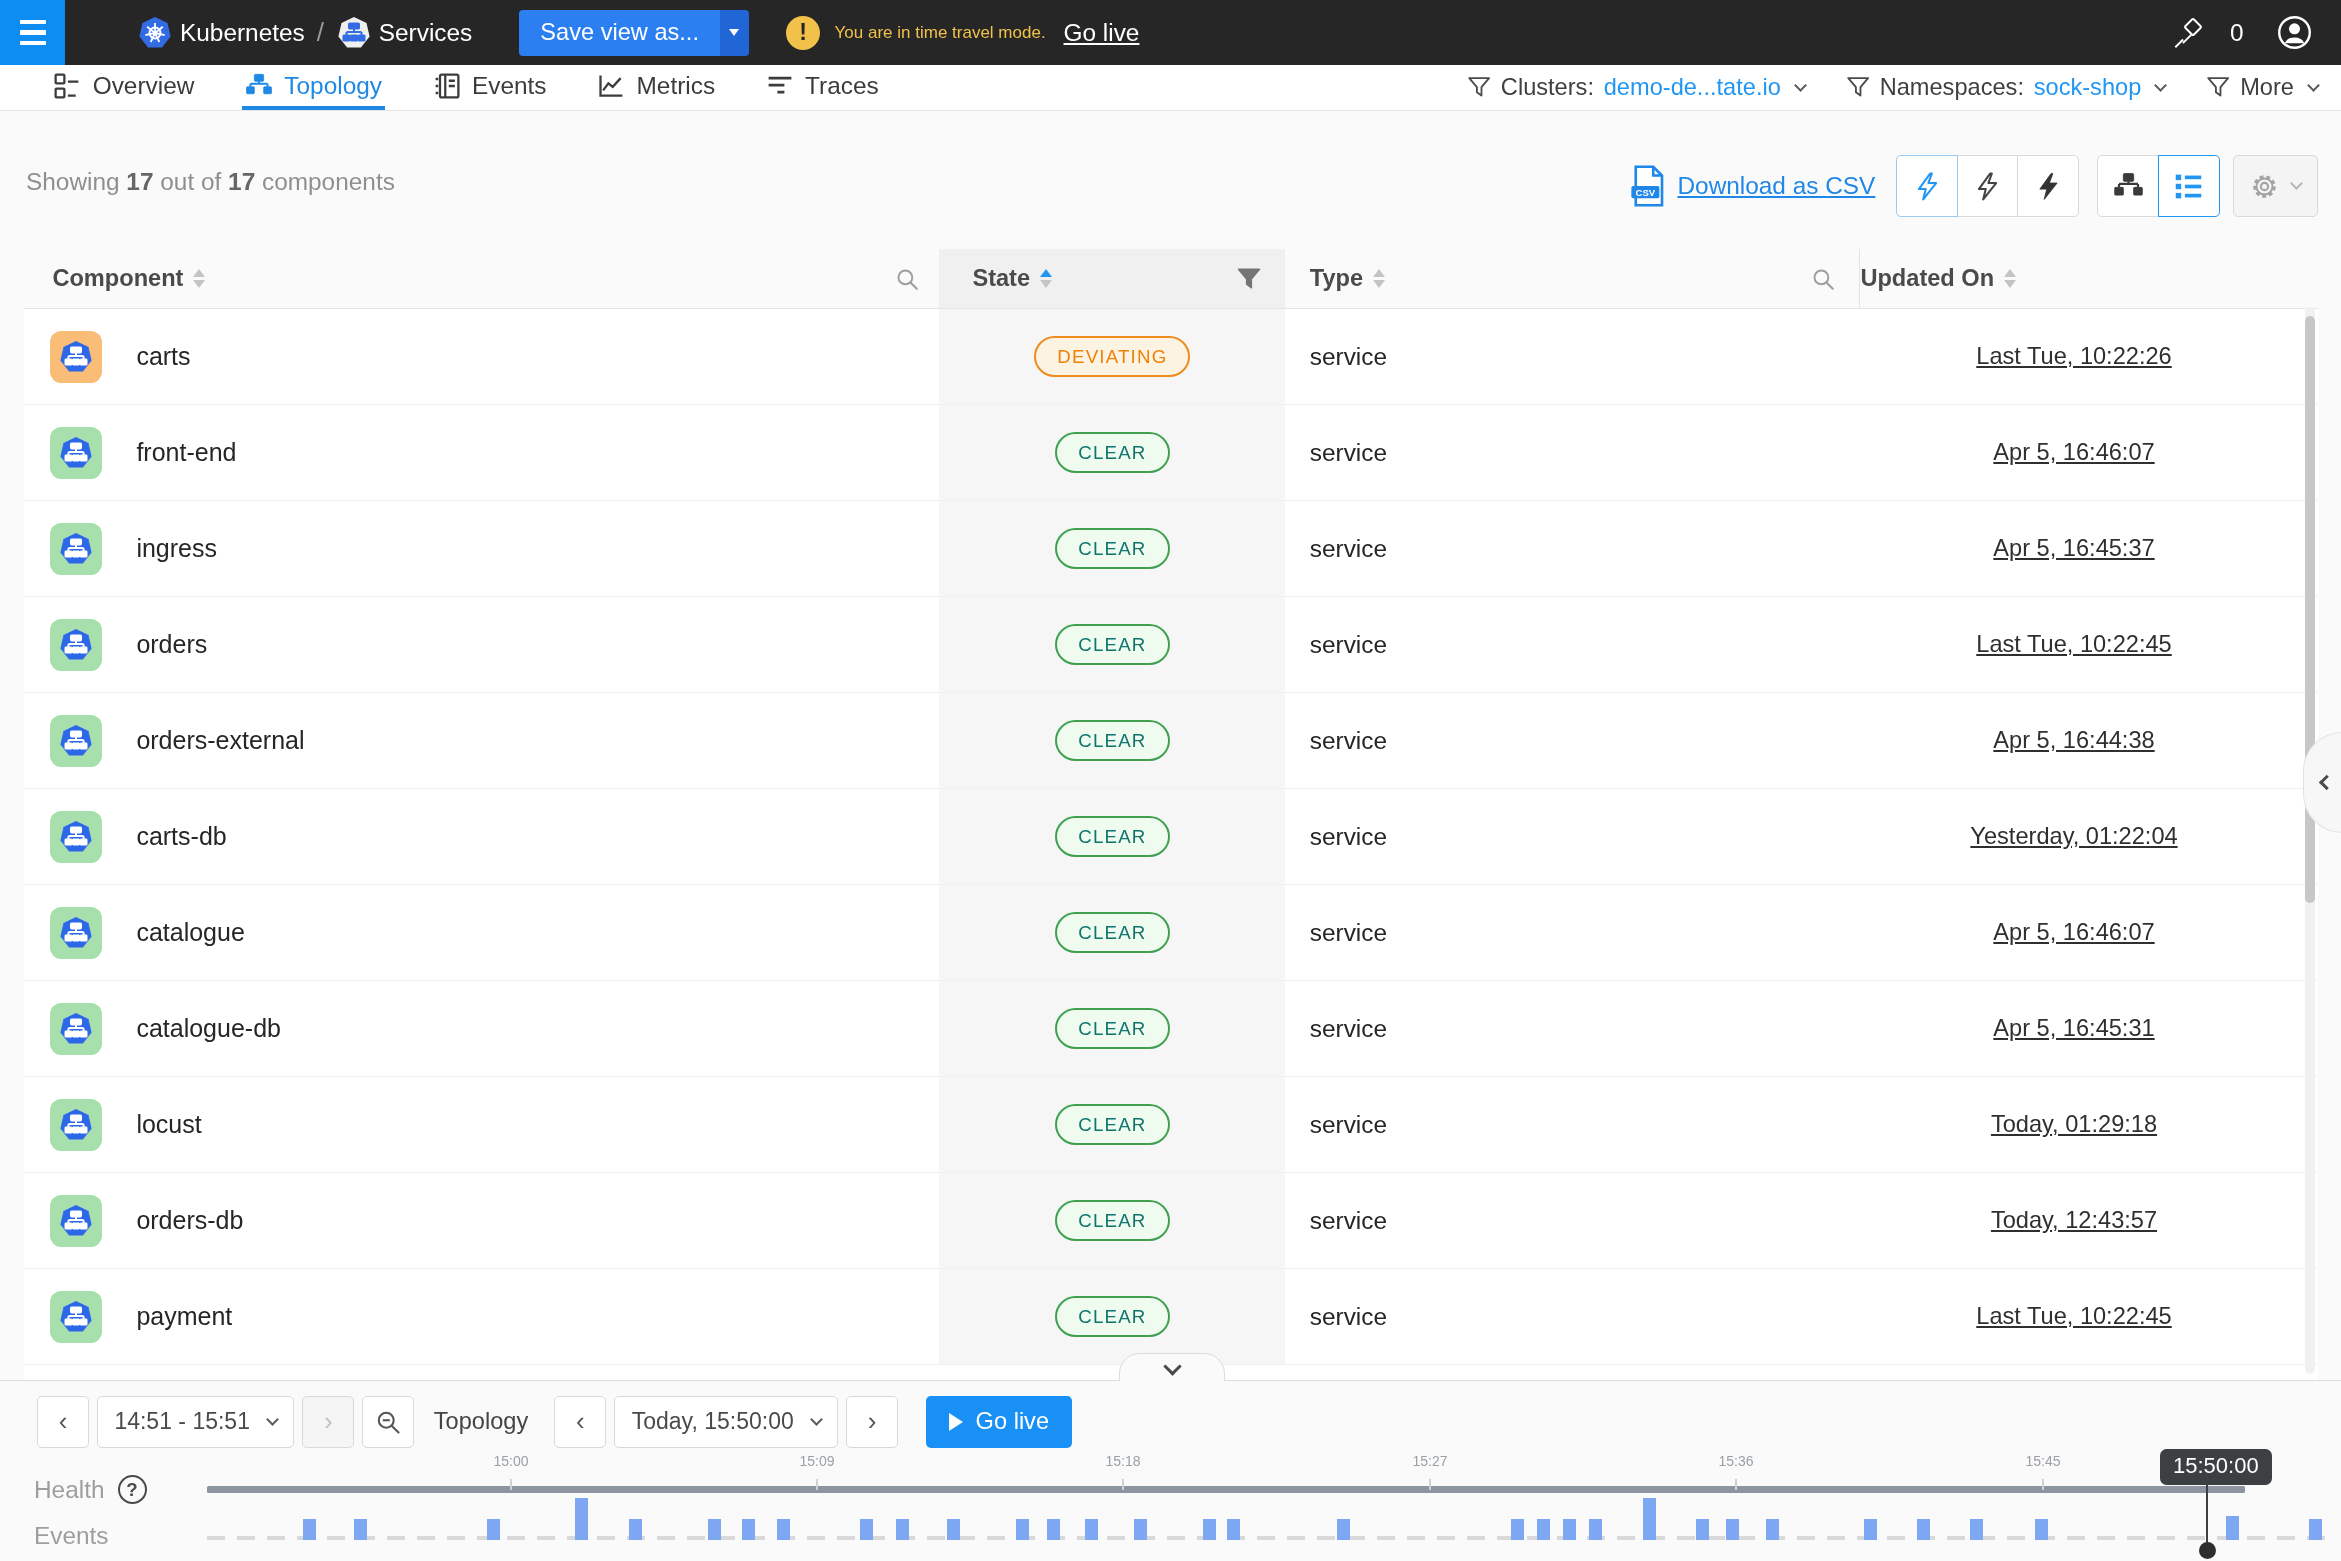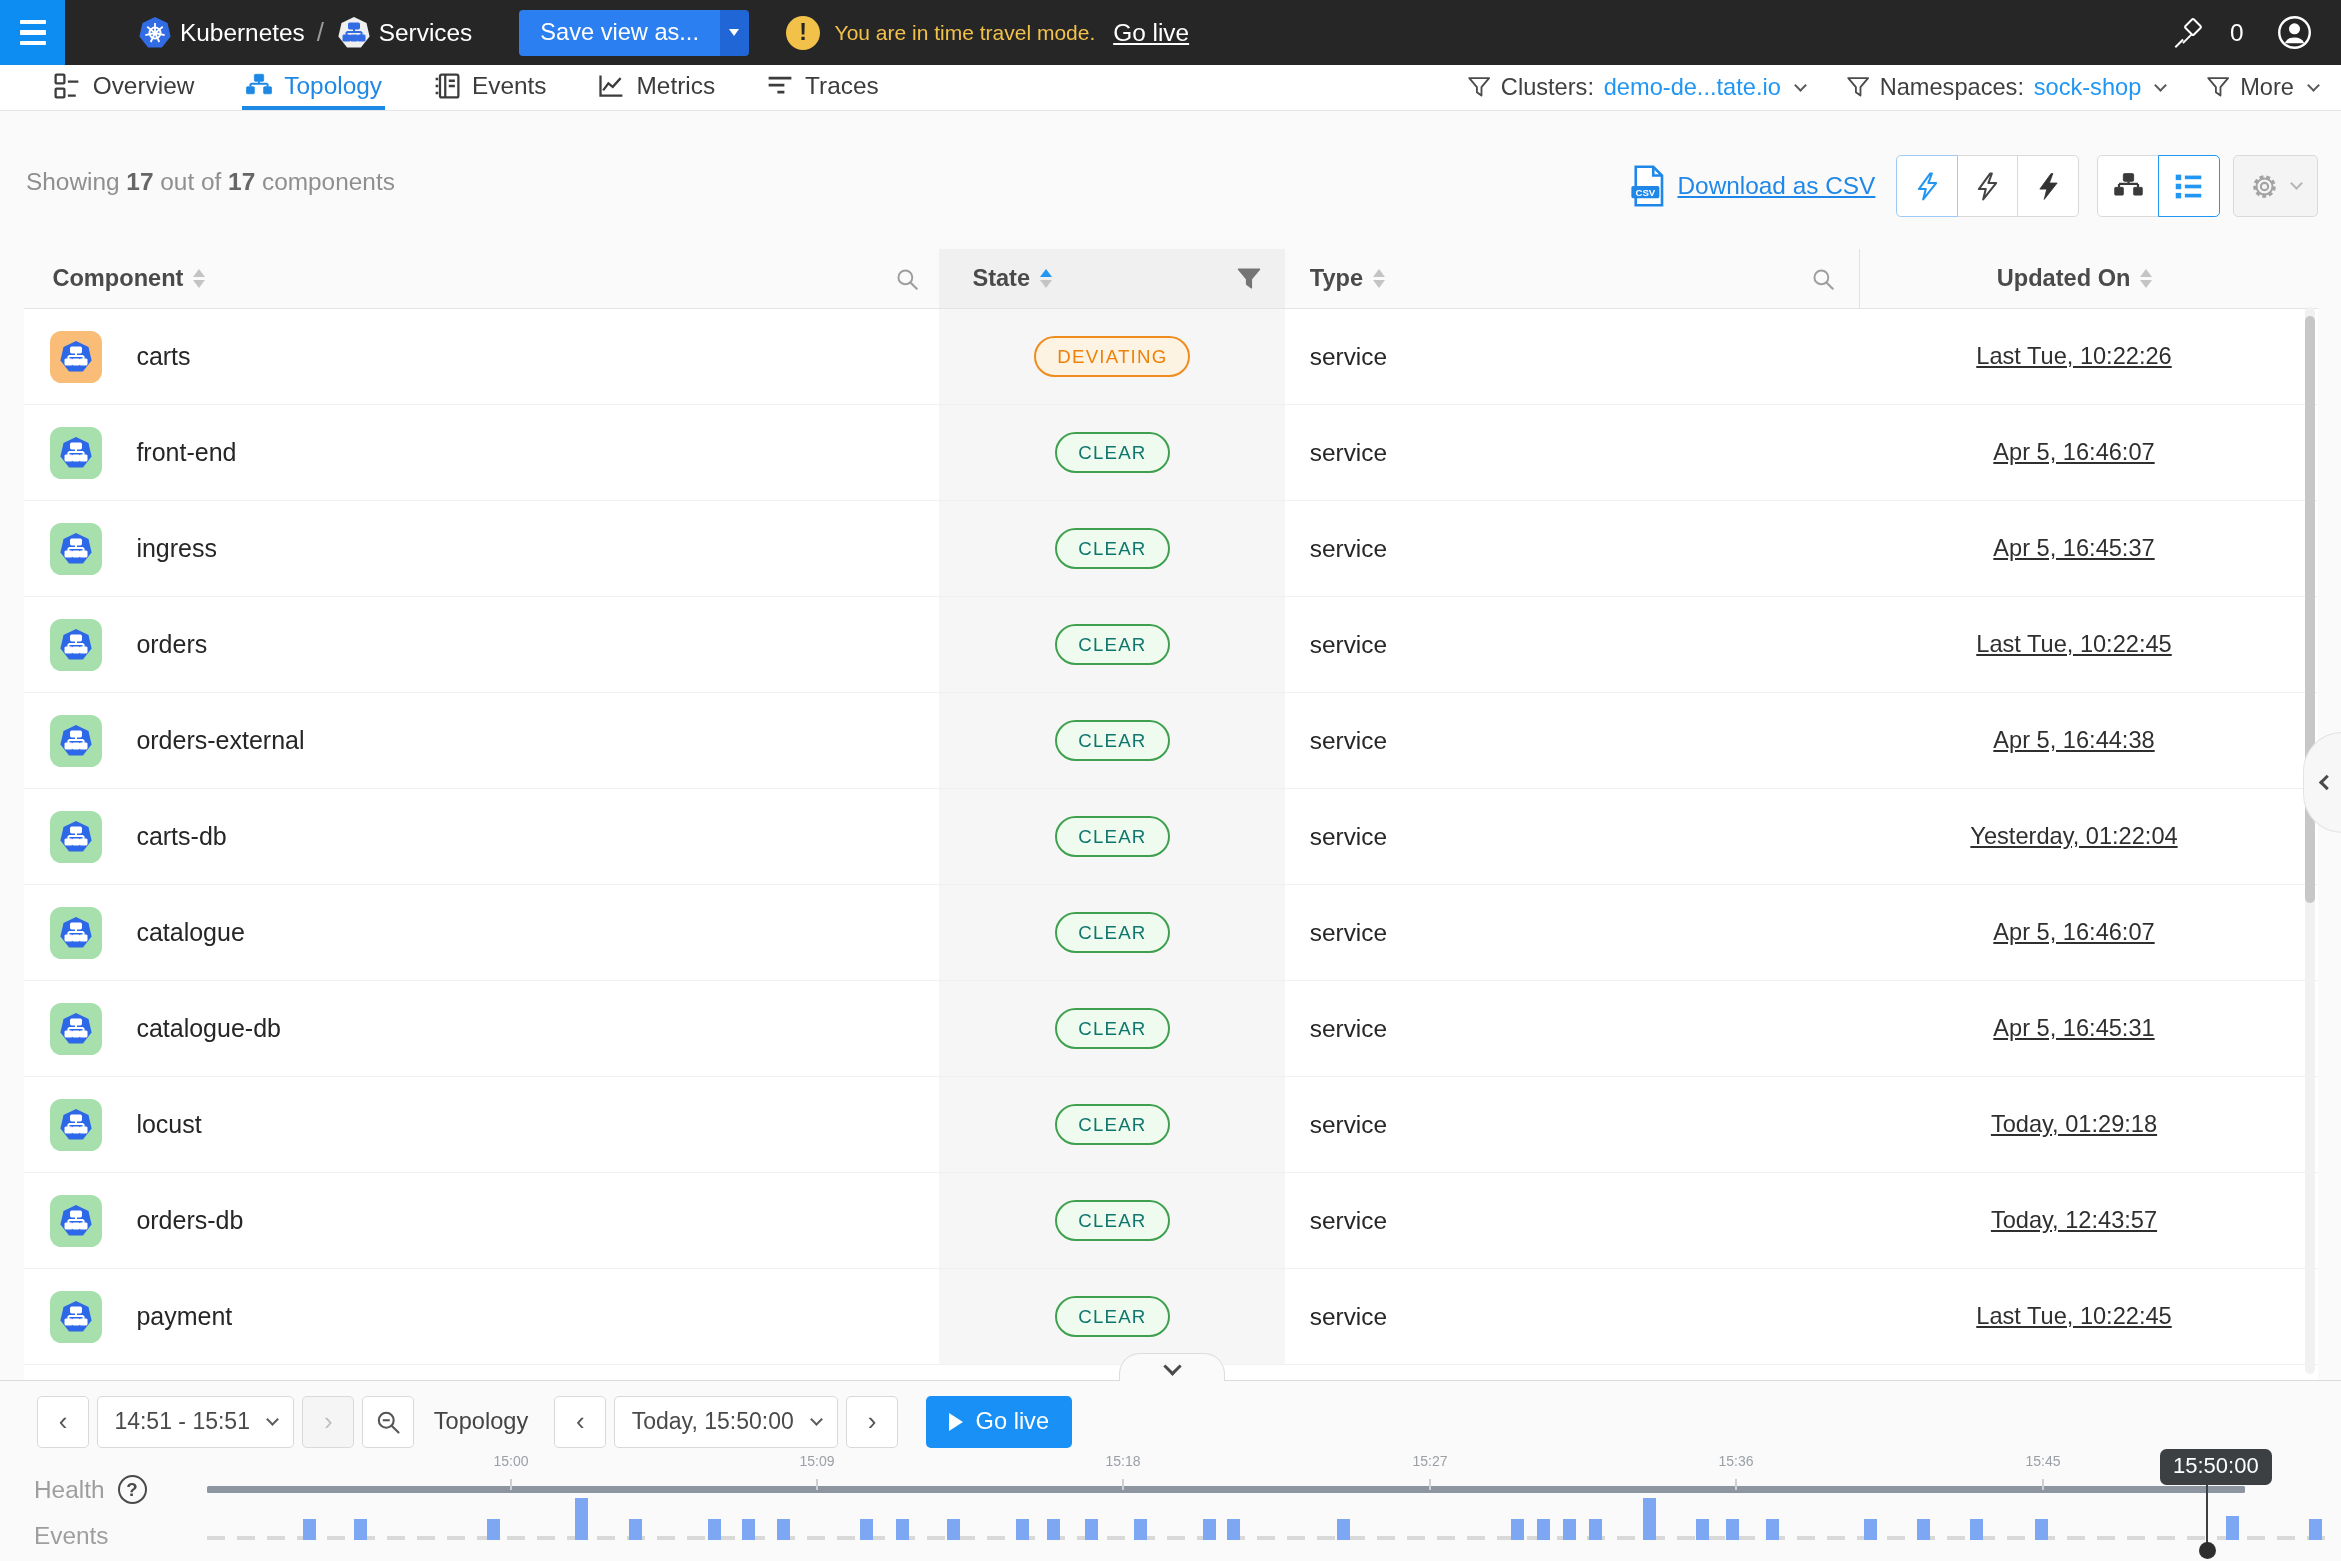--- a/index.html
+++ b/index.html
@@ -15,21 +15,21 @@
   .hamburger span { width:26px; height:4.1px; background:#fff; border-radius:0.8px; }
   .crumbs { display:flex; align-items:center; gap:13px; margin-left:72px; font-size:24.4px; }
   .crumb-sep { color:#9a9a9a; font-size:26px; margin:0 4.9px; }
   .save-btn { display:flex; margin-left:47px; height:46px; border-radius:4.1px; overflow:hidden; cursor:pointer; }
   .save-btn .main { background:#2b7ff0; color:#fff; font-size:23.6px; display:flex; align-items:center; padding:0 21px; }
   .save-btn .caret { width:29px; background:#2066d6; display:flex; align-items:center; justify-content:center; }
   .save-btn .caret i { width:0; height:0; border-left:5.7px solid transparent; border-right:5.7px solid transparent; border-top:7.3px solid #fff; }
   .warn { display:flex; align-items:center; gap:14.6px; margin-left:37px; }
   .warn-ic { width:34px; height:34px; border-radius:50%; background:#f2c14a; color:#262626;
     font-weight:bold; font-size:23px; display:flex; align-items:center; justify-content:center; }
-  .warn-text { color:#f2c14a; font-size:21px; }
+  .warn-text { color:#f2c14a; font-size:17px; }
   .golive-link { color:#fff; font-size:24.4px; text-decoration:underline; cursor:pointer; margin-left:3.3px; }
   .top-right { margin-left:auto; display:flex; align-items:center; gap:21px; padding-right:29px; }
   .pin { position:relative; width:36px; height:36px; }
   .pin .head { position:absolute; width:14px; height:14px; border:2.4px solid #fff; border-radius:2.4px;
     transform:rotate(45deg); top:5.7px; left:13px; }
   .pin .mid { position:absolute; width:2.4px; height:12.2px; background:#fff; transform:rotate(45deg); top:18.7px; left:13px; }
   .pin .needle { position:absolute; width:2.4px; height:11.4px; background:#fff; transform:rotate(45deg); bottom:0.8px; left:4.9px; }
   .pin-count { font-size:24.4px; }
 
   
@@ -70,21 +70,21 @@
   .sp26 { width:21px; } .sp22 { width:18px; } .sp16 { width:13px; }
 
   
   .table { position:absolute; top:249px; left:24.4px; right:24.4px; }
   .trow { display:grid; grid-template-columns:915px 346px 574px 1fr; align-items:stretch; }
   .thead { height:59px; }
   .thead .cell { display:flex; align-items:center; font-size:23.6px; color:#4a4a4a; font-weight:bold; }
   .cell-comp { padding-left:28px; }
   .cell-state { background:#f0f0f0; padding-left:33px; }
   .cell-type { padding-left:24.4px; }
-  .cell-upd { justify-content:center; padding-right:29px; border-left:1.6px solid #e2e2e2; }
+  .cell-upd { justify-content:flex-start; padding-right:29px; border-left:1.6px solid #e2e2e2; }
   .sorter { display:inline-flex; flex-direction:column; gap:3.3px; margin-left:9.8px; }
   .tri-up { width:0; height:0; border-left:6.5px solid transparent; border-right:6.5px solid transparent; border-bottom:8.1px solid #c4c4c4; }
   .tri-dn { width:0; height:0; border-left:6.5px solid transparent; border-right:6.5px solid transparent; border-top:8.1px solid #c4c4c4; }
   .tri-up.on { border-bottom-color:#2196f3; }
   .flex1 { flex:1; }
   .hicon { color:#9e9e9e; } .hicon svg { width:26px; height:26px; display:block; }
   .hicon.mr24 { margin-right:19.5px; } .hicon.mr28 { margin-right:23px; }
   .funnel-filled { color:#757575; }
   .tbody { background:#fff; border-top:1.6px solid #e4e4e4; }
   .drow { height:96px; background:#fff; border-bottom:1.6px solid #f0f0f0; cursor:pointer; }

